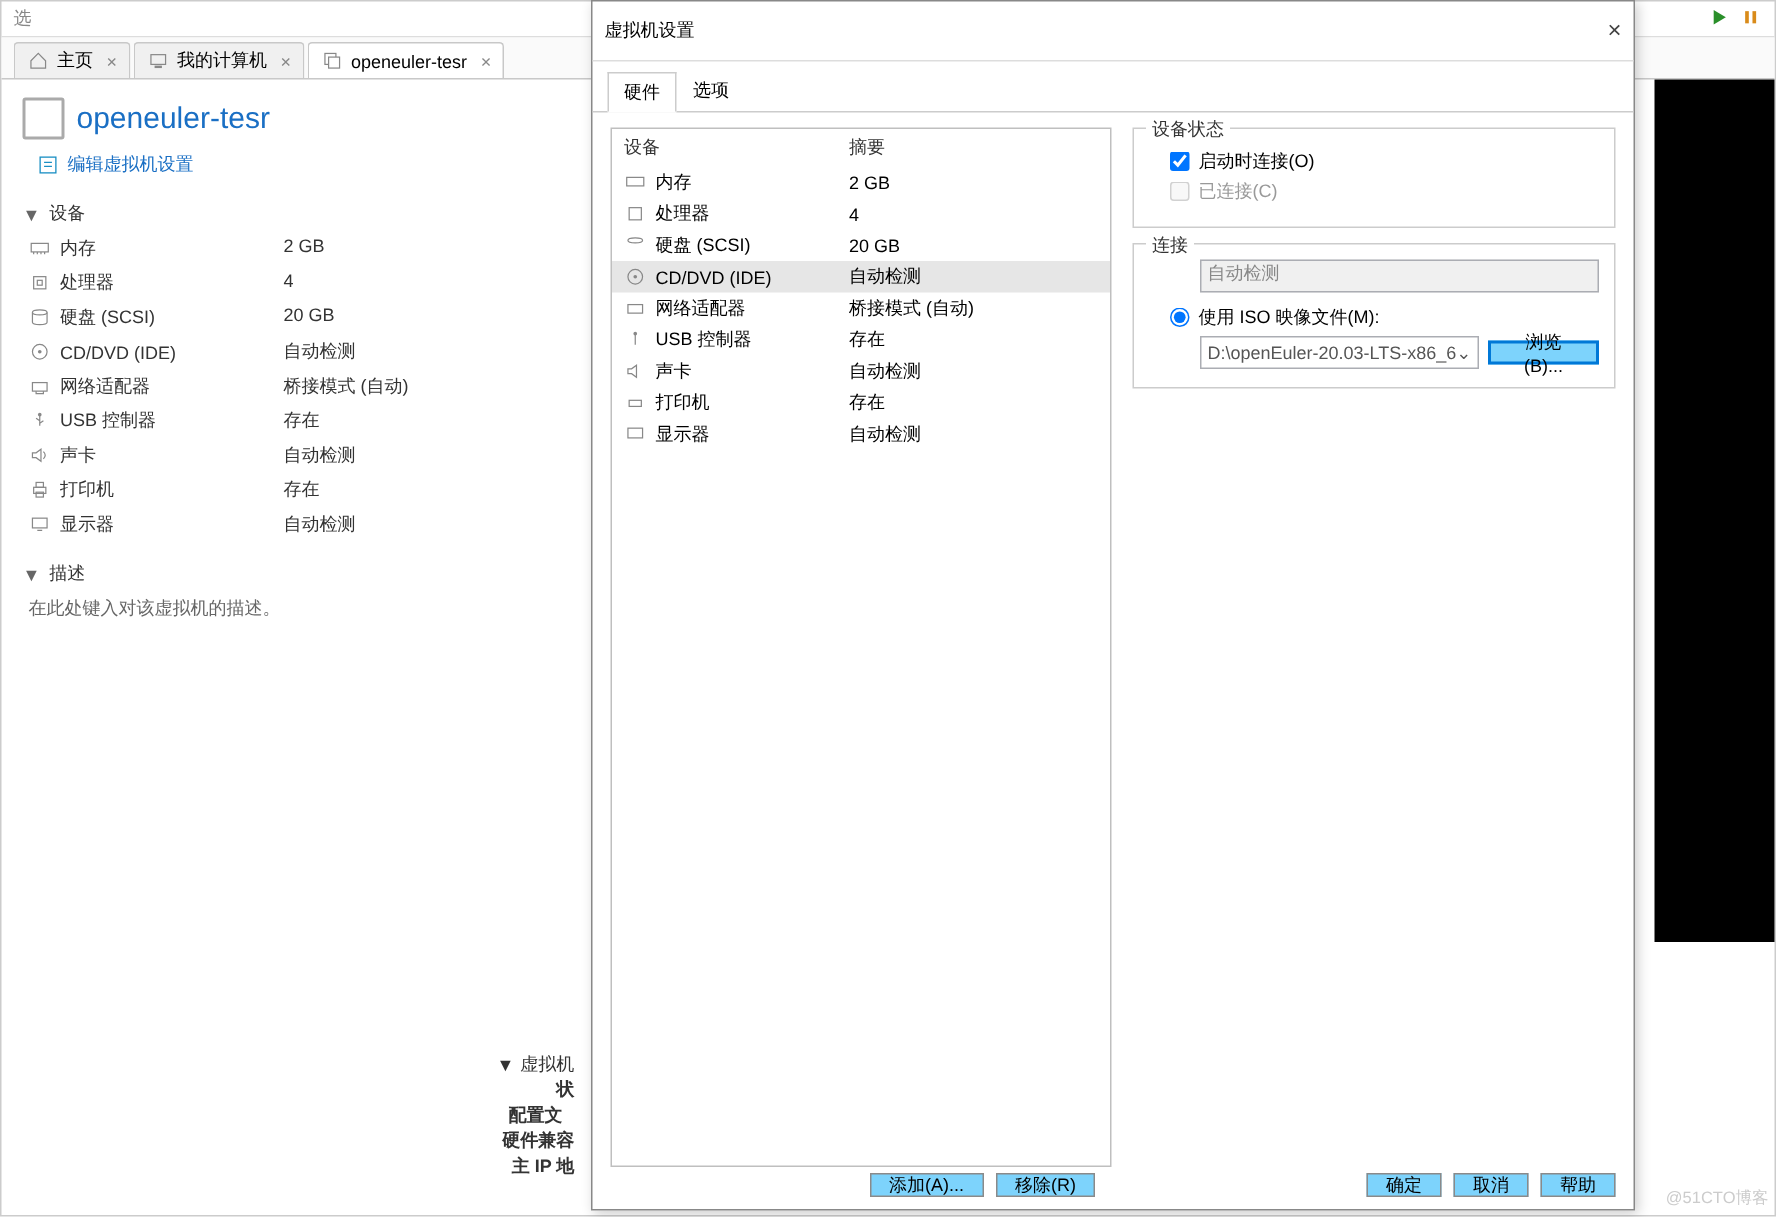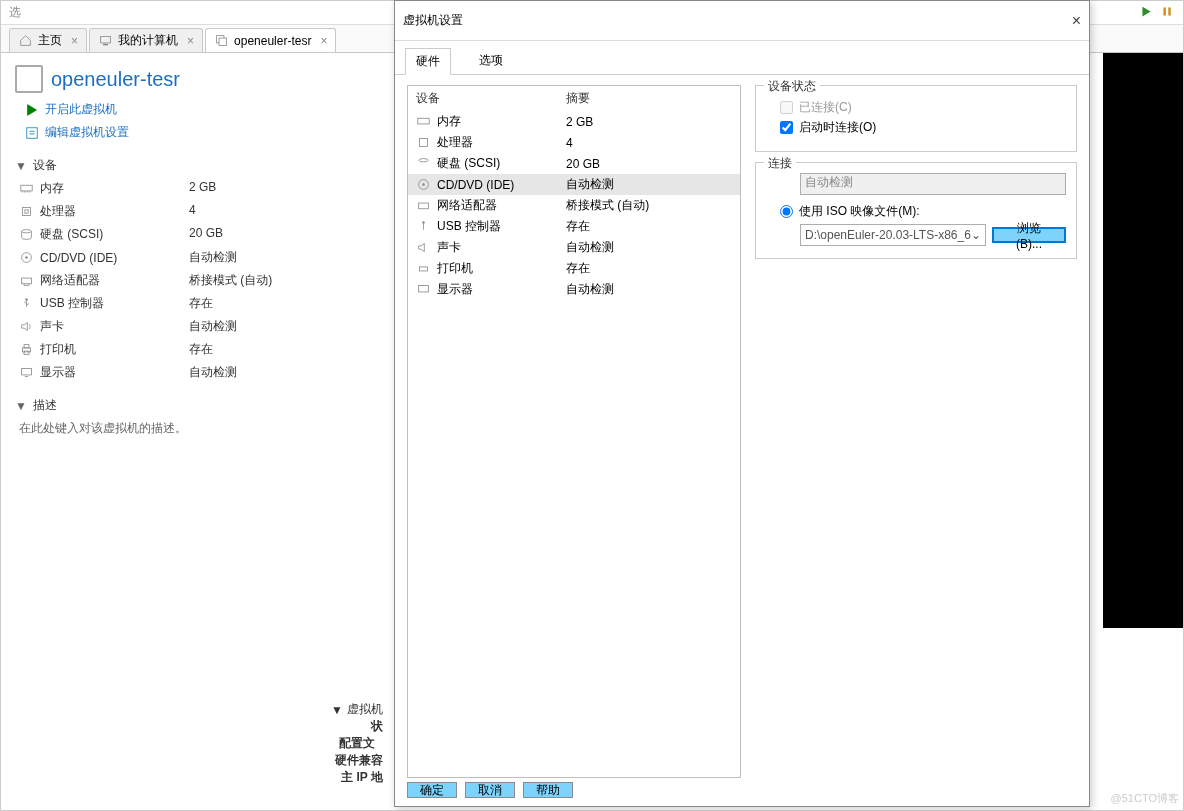--- a/index.html
+++ b/index.html
@@ -25,21 +25,21 @@
 .desc-txt{color:#666;margin-left:4px;}
 .vm-details{position:absolute;right:0;bottom:10px;color:#333;padding-right:14px;text-align:left;}
 .vm-details .hd{display:flex;align-items:center;gap:4px;font-weight:500;}
 .dark-panel{position:absolute;right:0;top:52px;width:80px;height:575px;background:#000;}
 .watermark{position:absolute;right:4px;bottom:4px;color:#ccc;font-size:11px;}
 
 
 .dialog{position:absolute;left:394px;top:0;width:696px;height:807px;background:#fff;border:1px solid #888;box-shadow:2px 2px 8px rgba(0,0,0,.2);}
 .dlg-titlebar{height:40px;display:flex;align-items:center;justify-content:space-between;padding:0 8px;border-bottom:1px solid #ddd;}
 .dlg-titlebar .close{font-size:16px;color:#444;cursor:pointer;}
-.dlg-tabs{display:flex;gap:17px;padding:6px 10px 0 10px;border-bottom:1px solid #ccc;}
+.dlg-tabs{display:flex;gap:0;padding:6px 10px 0 10px;border-bottom:1px solid #ccc;}
 .dlg-tab{padding:4px 10px;border:1px solid transparent;cursor:pointer;}
 .dlg-tab.active{border:1px solid #ccc;border-bottom:1px solid #fff;background:#fff;position:relative;top:1px;}
 .dlg-body{display:flex;padding:10px 12px;gap:14px;height:calc(100% - 92px);}
 .hw-list{width:334px;border:1px solid #bfbfbf;background:#fff;}
 .hw-head{display:flex;padding:4px 8px;font-weight:400;color:#333;}
 .hw-head .c1{width:150px;}
 .hw-rows{}
 .hw-row{display:flex;padding:2px 8px;align-items:center;cursor:pointer;}
 .hw-row .c1{width:150px;display:flex;align-items:center;gap:6px;}
 .hw-row.sel{background:#e6e6e6;}
@@ -103,26 +103,20 @@
       <span class="x">×</span>
     </div>
   </div>
 
   <div class="vm-body">
     <div class="vm-left">
       <div class="vm-title-row">
         <div class="bigico"></div>
         <div class="t">openeuler-tesr</div>
       </div>
-      <div class="linkrow green">
-        <svg width="14" height="14" viewBox="0 0 16 16">
-            <polygon points="3,2 13,8 3,14"></polygon>
-          </svg>
-        <span>开启此虚拟机</span>
-      </div>
       <div class="linkrow">
         <svg width="14" height="14" viewBox="0 0 16 16">
             <rect x="2" y="2" width="12" height="12" fill="none" stroke="#1a8fc4"></rect>
             <path d="M5 6h6M5 9h6" stroke="#1a8fc4"></path>
           </svg>
         <span>编辑虚拟机设置</span>
       </div>
 
       <div class="section-h">
           <span class="chev">▼</span>
@@ -325,27 +319,27 @@
               <span>显示器</span>
             </div>
             <div>自动检测</div>
           </div>
       </div>
     </div>
 
     <div class="hw-side">
       <div class="fieldset">
         <legend>设备状态</legend>
+        <label class="chk">
+            <input type="checkbox" checked="" style="">
+            <span>启动时连接(O)</span>
+          </label>
         <label class="chk" style="color:#999;">
             <input type="checkbox" disabled="" style="">
             <span>已连接(C)</span>
-          </label>
-        <label class="chk">
-            <input type="checkbox" checked="" style="">
-            <span>启动时连接(O)</span>
           </label>
       </div>
 
       <div class="fieldset">
         <legend>连接</legend>
         <div style="margin-left:20px;">
             <div class="select disabled">自动检测</div>
           </div>
         <label class="radio" style="margin-top:8px;">
             <input type="radio" name="conn" checked="" style="">
@@ -357,19 +351,23 @@
               <span style="color:#555;">⌄</span>
             </div>
           <button class="btn focus">浏览(B)...</button>
         </div>
       </div>
 
     </div>
   </div>
 
   <div class="dlg-footer">
+    <div class="left">
+      <button class="btn">添加(A)...</button>
+      <button class="btn">移除(R)</button>
+    </div>
     <div class="right">
       <button class="btn">确定</button>
       <button class="btn">取消</button>
       <button class="btn">帮助</button>
     </div>
   </div>
 </div>
 
 </body></html>

